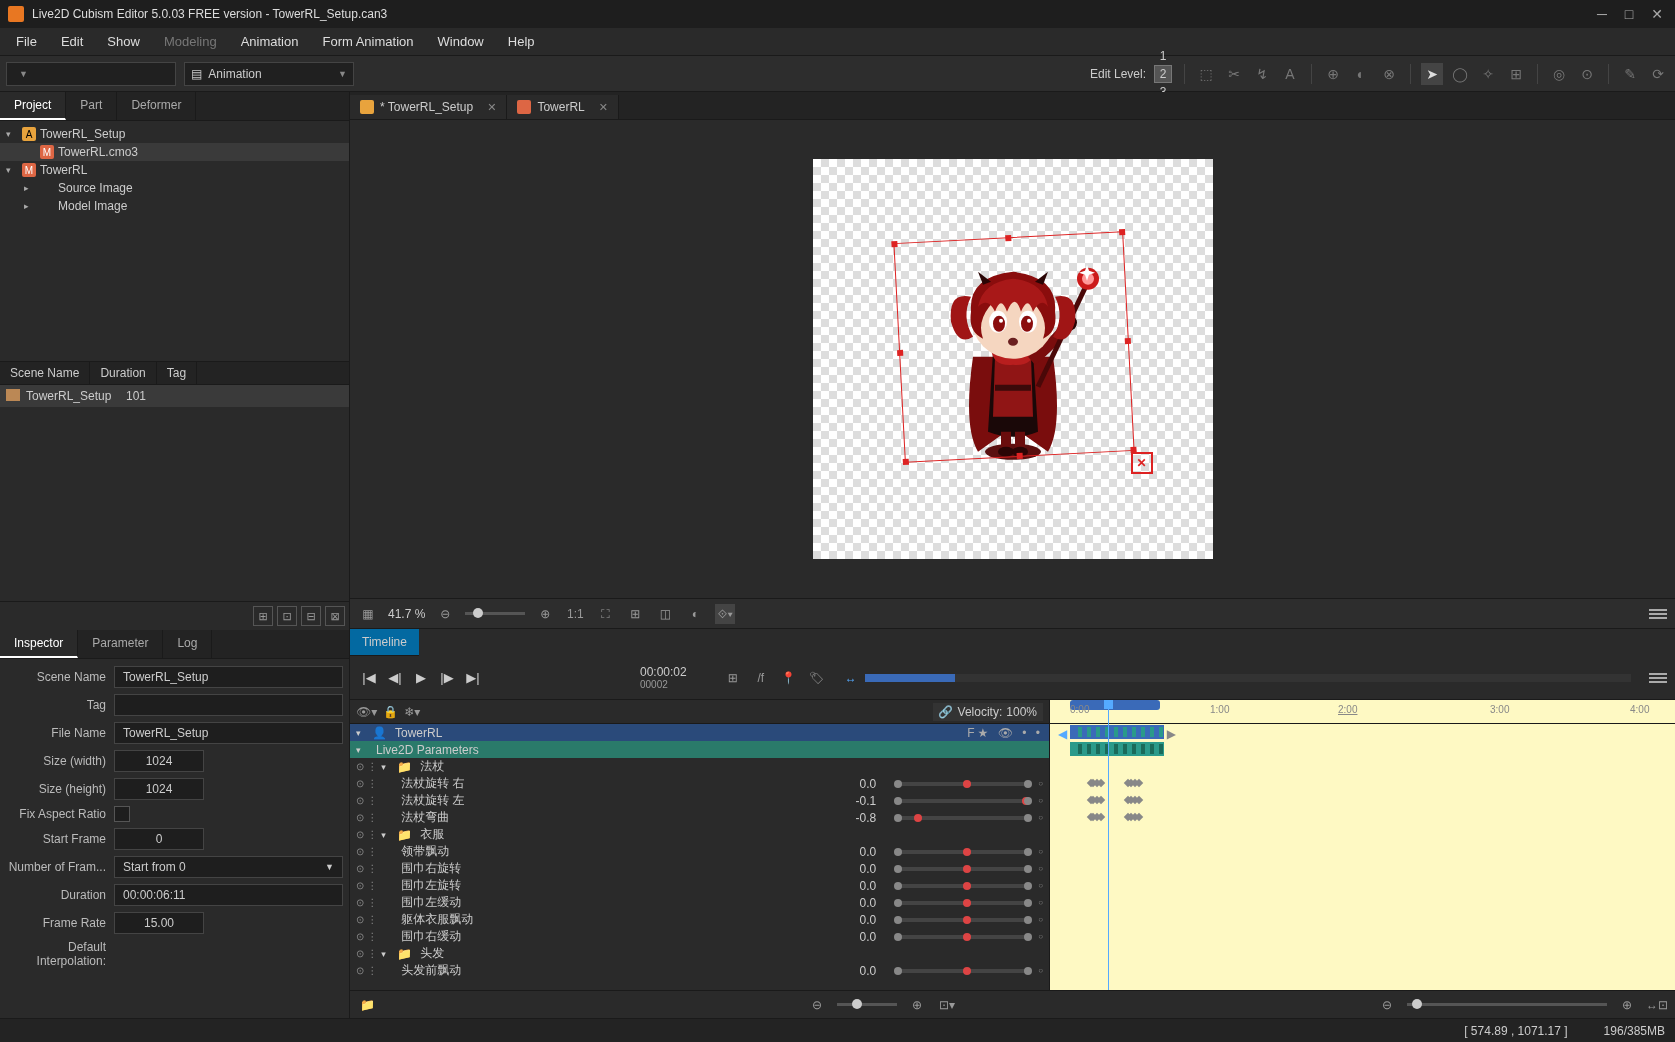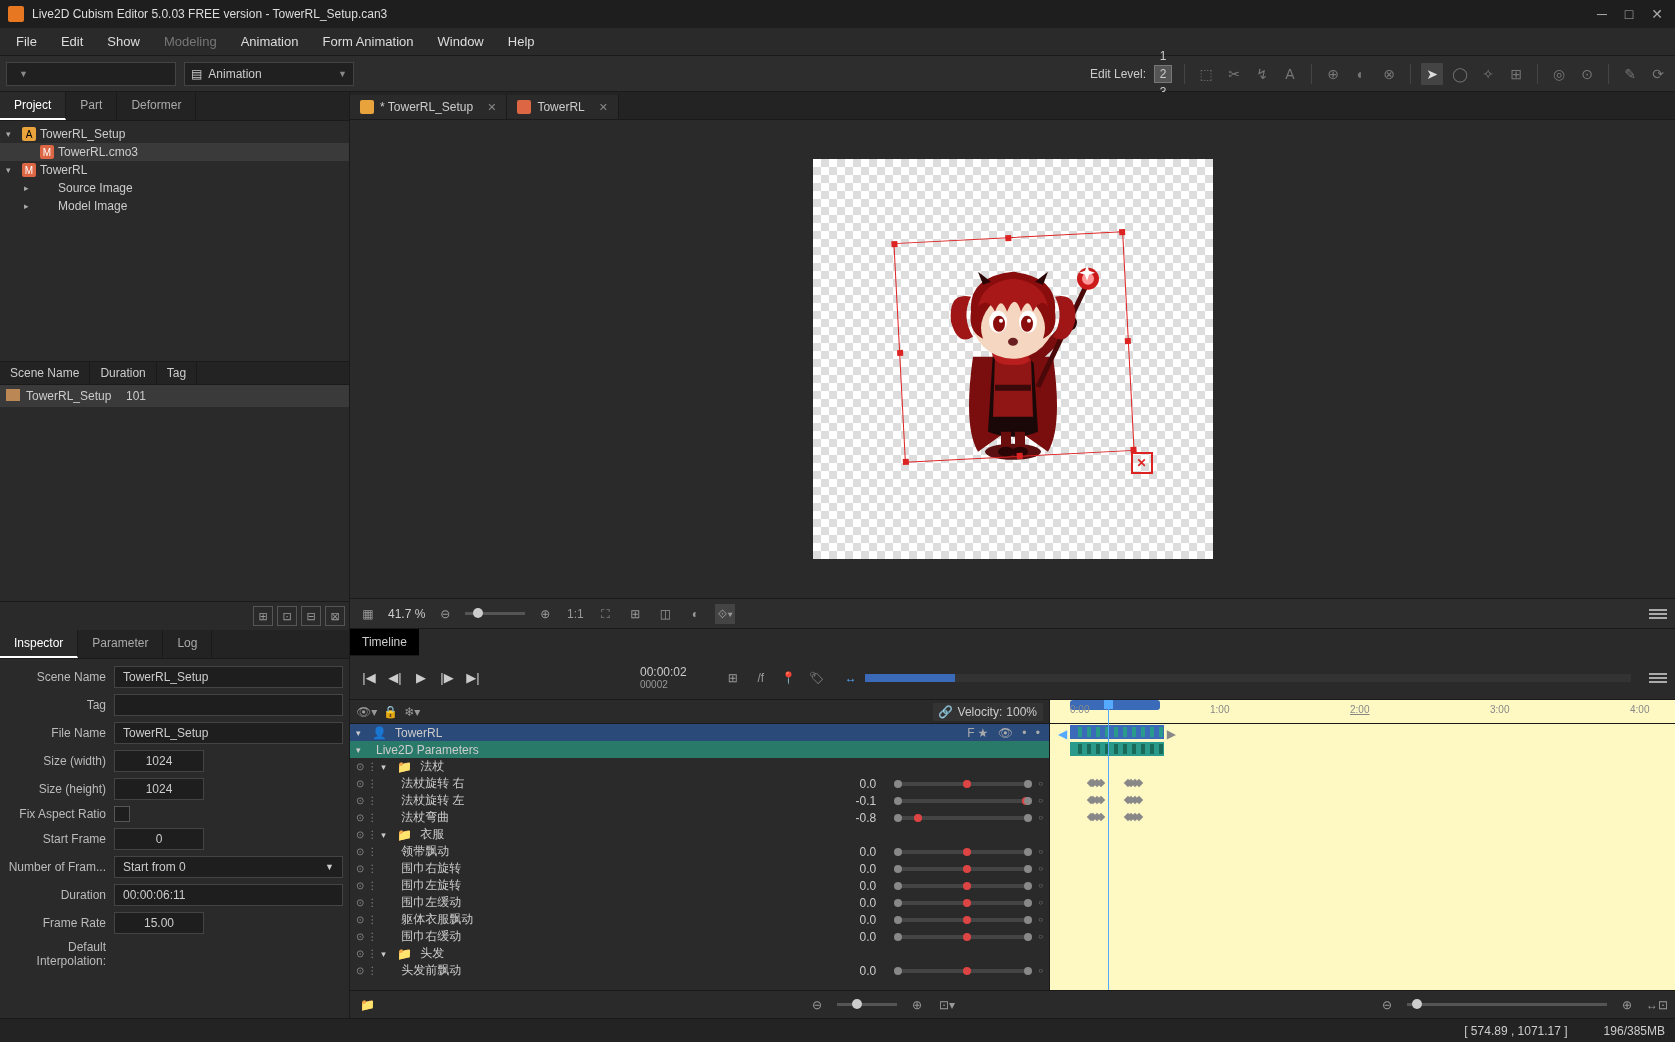--- a/index.html
+++ b/index.html
@@ -60,21 +60,21 @@
 .bbox .h{position:absolute;width:6px;height:6px;background:#d22}
 .bbox .h.tl{left:-3px;top:-3px}.bbox .h.tr{right:-3px;top:-3px}.bbox .h.bl{left:-3px;bottom:-3px}.bbox .h.br{right:-3px;bottom:-3px}
 .bbox .h.tm{left:50%;top:-3px;margin-left:-3px}.bbox .h.bm{left:50%;bottom:-3px;margin-left:-3px}
 .bbox .h.ml{left:-3px;top:50%;margin-top:-3px}.bbox .h.mr{right:-3px;top:50%;margin-top:-3px}
 .delbox{position:absolute;right:60px;bottom:85px;width:22px;height:22px;border:2px solid #d22;color:#d22;display:flex;align-items:center;justify-content:center;font-weight:bold}
 .character{position:absolute;left:50%;top:50%;transform:translate(-50%,-48%)}
 .view-controls{height:30px;background:#2d2d2d;border-top:1px solid #1a1a1a;display:flex;align-items:center;padding:0 8px;gap:10px}
 .vc-ico{width:20px;height:20px;display:flex;align-items:center;justify-content:center;color:#999;font-size:12px}
 .vc-ico.on{background:#444}
 .timeline{height:390px;background:#2a2a2a;border-top:1px solid #1a1a1a;display:flex;flex-direction:column}
-.tl-tab{padding:6px 12px;background:#000000;border-bottom:1px solid #1a1a1a;width:fit-content}
+.tl-tab{padding:6px 12px;background:#0369a1;border-bottom:1px solid #1a1a1a;width:fit-content}
 .tl-header{height:44px;display:flex;align-items:center;padding:0 8px;gap:8px;border-bottom:1px solid #1a1a1a}
 .play-btns{display:flex;gap:4px}
 .play-btns .pb{width:22px;height:22px;display:flex;align-items:center;justify-content:center;color:#ccc;font-size:13px}
 .timecode{font-family:monospace;font-size:24px;color:#fff;margin-left:140px}
 .timecode .frames{font-size:10px;color:#999;text-align:left}
 .tl-body{flex:1;display:flex;min-height:0}
 .tl-left{width:700px;display:flex;flex-direction:column;border-right:1px solid #1a1a1a}
 .tl-toolbar{height:24px;display:flex;align-items:center;padding:0 6px;gap:6px;border-bottom:1px solid #1a1a1a}
 .tl-toolbar .ti2{color:#999;font-size:12px}
 .velocity{margin-left:auto;display:flex;align-items:center;gap:4px;background:#333;padding:2px 6px}
@@ -579,21 +579,21 @@
                 </div>
                 <span class="pdots">○</span>
               </div>
             </div>
         </div>
         <div class="tl-right">
           <div class="ruler" id="ruler">
             <div class="range-bar"></div>
           <span class="tick" style="left: 20px;">0:00</span>
               <span class="tick" style="left: 160px;">1:00</span>
-              <span class="tick" style="left: 300px; text-decoration: underline;">2:00</span>
+              <span class="tick" style="left: 288px; text-decoration: underline;">2:00</span>
               <span class="tick" style="left: 440px;">3:00</span>
               <span class="tick" style="left: 580px;">4:00</span>
             </div>
           <div class="tl-tracks" id="tl-tracks">
               <div class="tl-trow">
                 <div class="clip" style="left: 20px; width: 94px;">
                   <div style="position:absolute;left:-12px;top:2px;color:#5af">◀</div>
                   <div style="position:absolute;right:-12px;top:2px;color:#888">▶</div>
                   <div style="position: absolute; left: 8px; top: 2px; width: 4px; height: 10px; background: rgb(42, 154, 138);"></div>
                   <div style="position: absolute; left: 17px; top: 2px; width: 4px; height: 10px; background: rgb(42, 154, 138);"></div>

